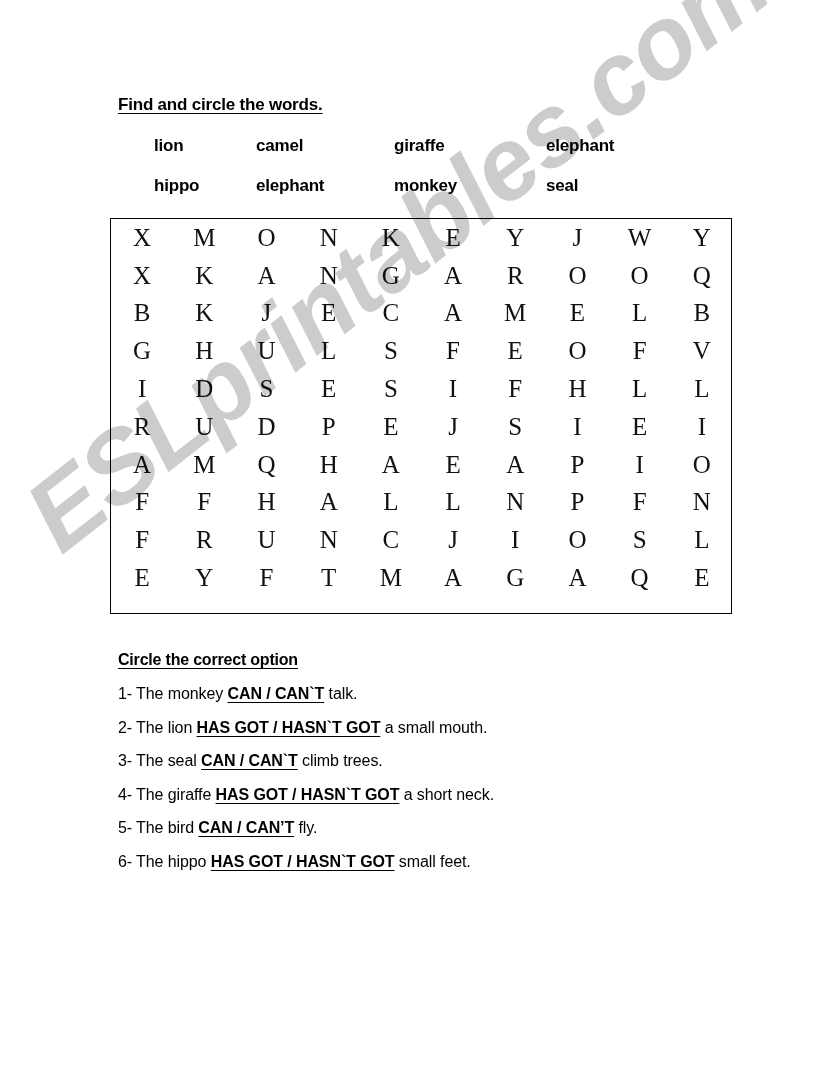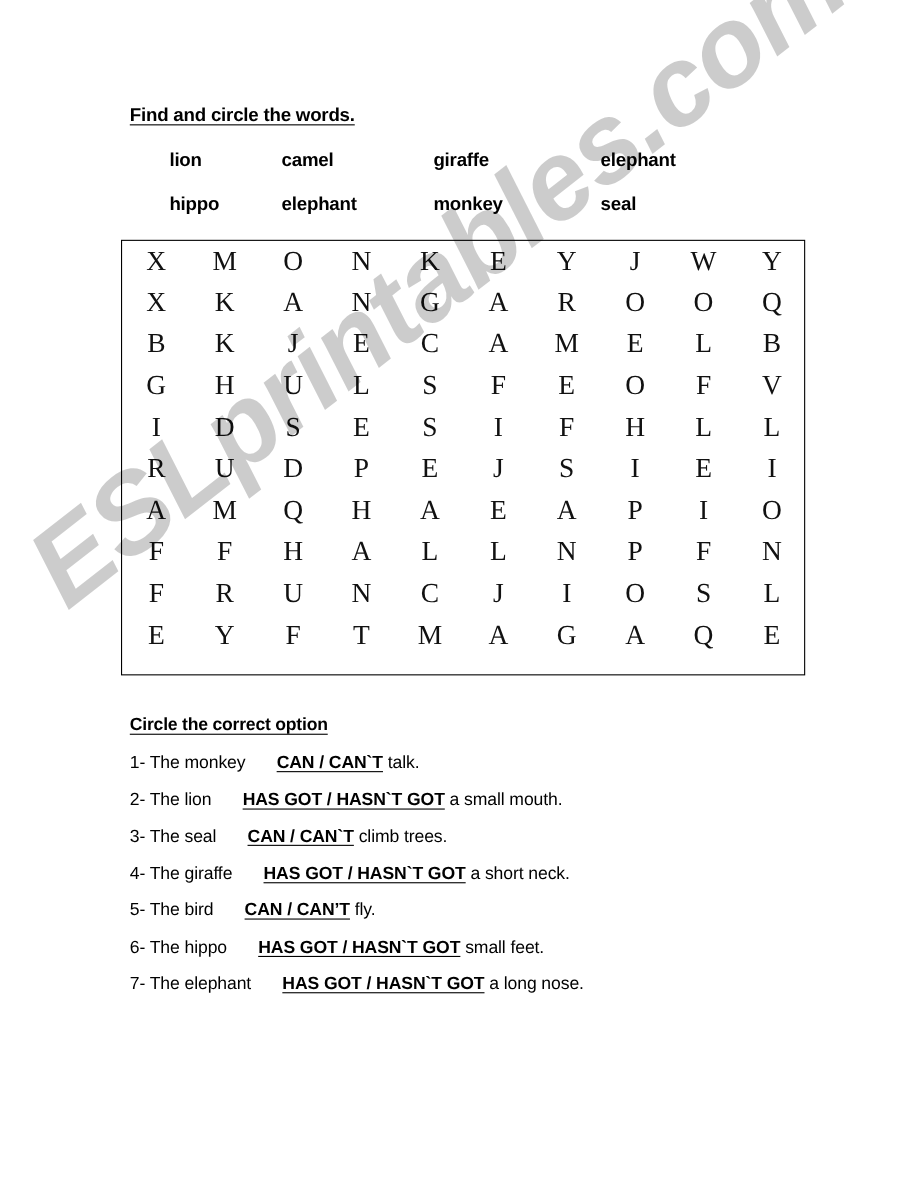--- a/index.html
+++ b/index.html
@@ -145,21 +145,20 @@
     height: 33.5px;
     font-size: 16px;
     letter-spacing: -0.1px;
     white-space: nowrap;
     line-height: 20px;
   }
   .question .opt {
     font-weight: bold;
     text-decoration: underline;
     text-underline-offset: 3px;
-    margin-left: 24px;
   }
   .question .num,
   .question .pre,
   .question .post {
     font-weight: normal;
   }
 </style>
 </head>
 <body>
 
@@ -311,20 +310,19 @@
 
   <div class="section2-heading">Circle the correct option</div>
 
   <div id="questions">
       <div class="question"><span class="num">1-</span> <span class="pre">The monkey</span> <span class="opt">CAN / CAN`T</span> <span class="post">talk.</span></div>
       <div class="question"><span class="num">2-</span> <span class="pre">The lion</span> <span class="opt">HAS GOT / HASN`T GOT</span> <span class="post">a small mouth.</span></div>
       <div class="question"><span class="num">3-</span> <span class="pre">The seal</span> <span class="opt">CAN / CAN`T</span> <span class="post">climb trees.</span></div>
       <div class="question"><span class="num">4-</span> <span class="pre">The giraffe</span> <span class="opt">HAS GOT / HASN`T GOT</span> <span class="post">a short neck.</span></div>
       <div class="question"><span class="num">5-</span> <span class="pre">The bird</span> <span class="opt">CAN / CAN’T</span> <span class="post">fly.</span></div>
       <div class="question"><span class="num">6-</span> <span class="pre">The hippo</span> <span class="opt">HAS GOT / HASN`T GOT</span> <span class="post">small feet.</span></div>
-      <div class="question"><span class="num">7-</span> <span class="pre">The elephant</span> <span class="opt">HAS GOT / HASN`T GOT</span> <span class="post">a long nose.</span></div>
     </div>
 
 </div>
 
 <div id="watermark">
   <div class="wm-text">ESLprintables.com</div>
 </div>
 
 </body></html>

